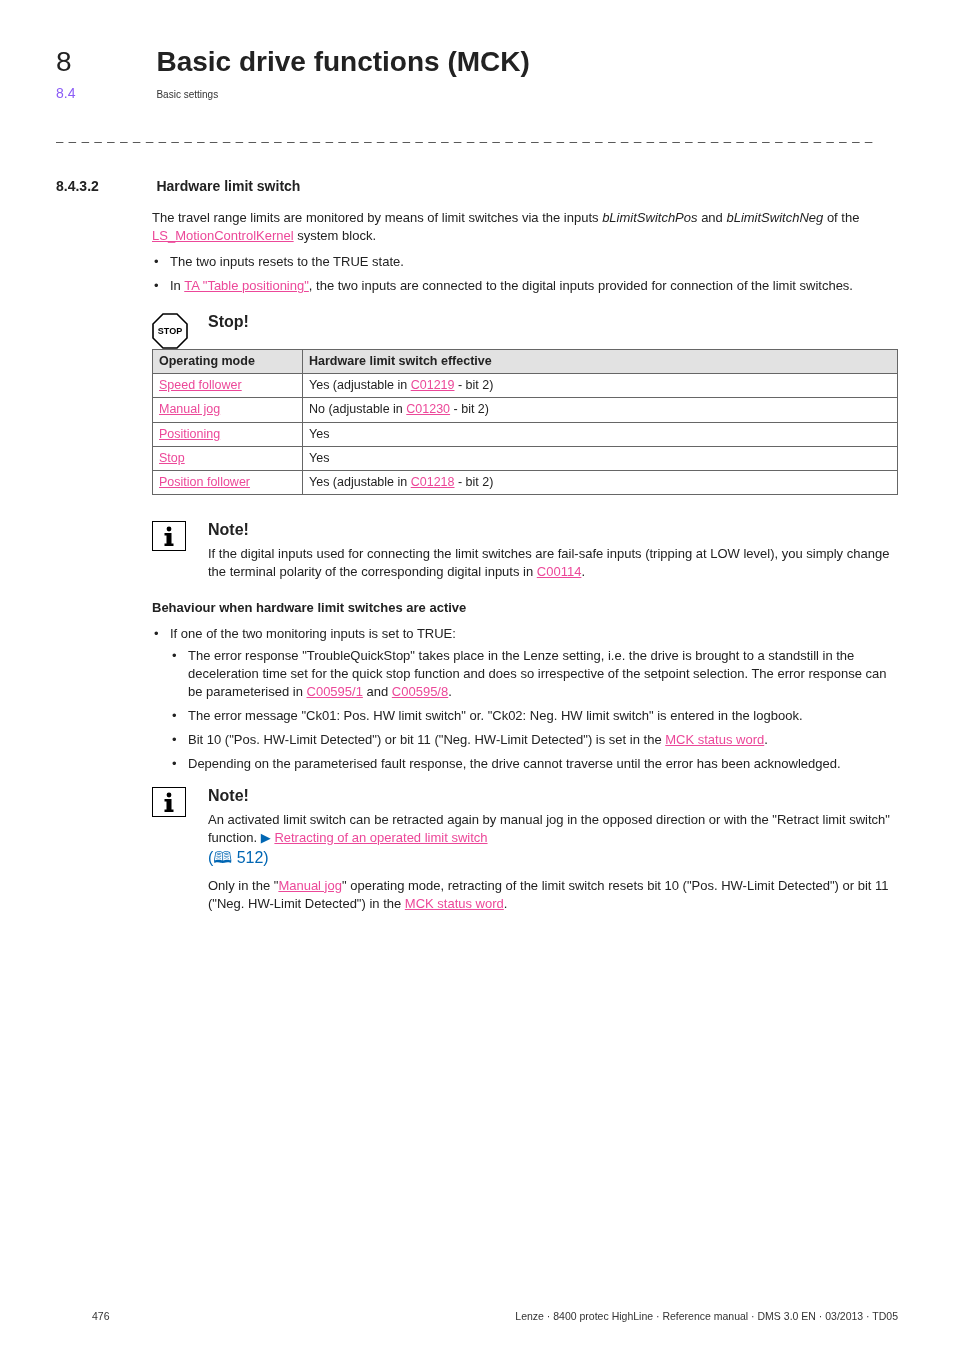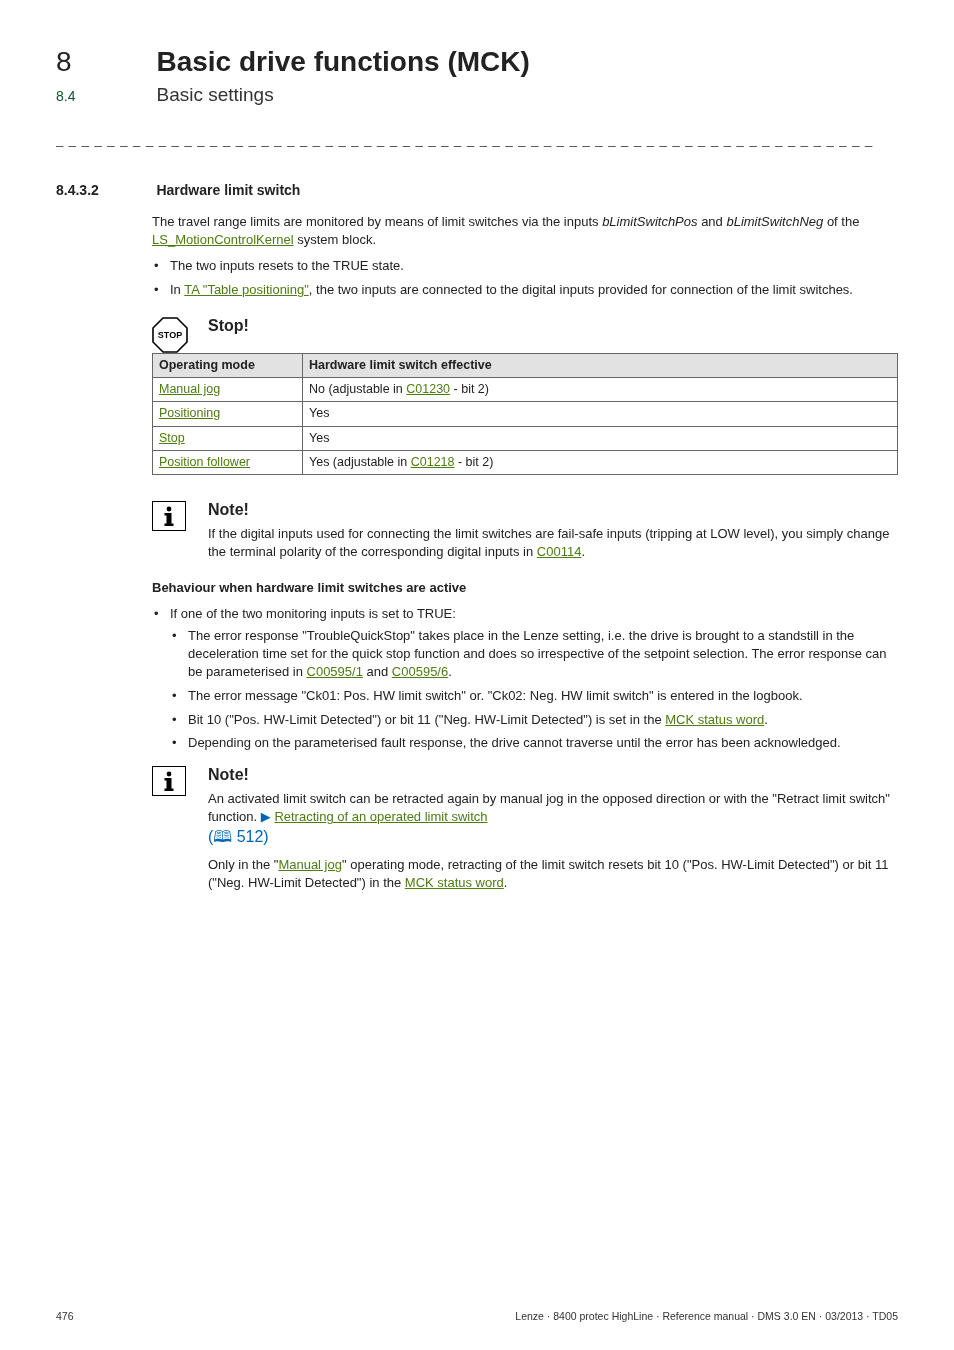--- a/index.html
+++ b/index.html
@@ -2,33 +2,33 @@
 <html><head>
 <meta charset="utf-8">
 <style>
   * { box-sizing: border-box; margin: 0; padding: 0; }
   html, body { width: 954px; height: 1350px; background: #fff; font-family: "Segoe UI", "Helvetica Neue", Arial, sans-serif; color: #222; }
   .page { padding: 46px 56px 0 56px; position: relative; height: 100%; }
 
   .chapnum { font-size: 28px; font-weight: 400; display: inline-block; width: 96px; vertical-align: baseline; }
   .chaptitle { font-size: 28px; font-weight: 700; display: inline-block; }
   .subline { margin-top: 6px; }
-  .subnum { font-size: 14px; display: inline-block; width: 96px; color: #14532d; }
-  .subtitle { font-size: 19px; display: inline-block; color: #333; }
+  .subnum { font-size: 14px; display: inline-block; width: 96px; color: #8b5cf6; }
+  .subtitle { font-size: 10px; display: inline-block; color: #333; }
 
   .dashes { color: #333; font-size: 13px; letter-spacing: 1px; margin-top: 26px; white-space: nowrap; overflow: hidden; }
 
   .sec-head { margin-top: 34px; }
   .secnum { font-size: 14px; font-weight: 700; display: inline-block; width: 96px; }
   .sectitle { font-size: 14px; font-weight: 700; display: inline-block; text-align: center; }
 
   .body { margin-left: 96px; margin-top: 14px; font-size: 13px; line-height: 1.38; }
   .para { margin-bottom: 8px; }
   .ital { font-style: italic; }
-  a.link { color: #4d7c0f; text-decoration: underline; }
+  a.link { color: #ec4899; text-decoration: underline; }
 
   ul.bullets { list-style: none; margin-left: 0; padding-left: 0; }
   ul.bullets > li { position: relative; padding-left: 18px; margin-bottom: 6px; }
   ul.bullets > li::before { content: "•"; position: absolute; left: 2px; top: 0; }
   ul.sub { list-style: none; margin-top: 4px; }
   ul.sub > li { position: relative; padding-left: 18px; margin-bottom: 6px; }
   ul.sub > li::before { content: "•"; position: absolute; left: 2px; top: 0; }
 
   .callout { margin-top: 18px; margin-left: 96px; position: relative; padding-left: 56px; }
   .callout .label { font-size: 16px; font-weight: 700; margin-bottom: 6px; }
@@ -41,21 +41,21 @@
   table.grid { border-collapse: collapse; width: 100%; margin-top: 18px; font-size: 12.5px; padding-left: 48px; }
   table.grid th, table.grid td { border: 1px solid #666; padding: 3px 6px; text-align: left; vertical-align: top; }
   table.grid th { background: #e2e2e2; font-weight: 700; }
   table.grid th:first-child { width: 150px; }
 
   .subhead { font-size: 13px; font-weight: 700; margin-top: 18px; margin-bottom: 8px; }
 
   .pageref { color: #0066b3; font-size: 16px; }
 
   .footer { position: absolute; bottom: 28px; left: 56px; right: 56px; font-size: 10.5px; color: #333; }
-  .footer .pnum { float: left; }
+  .footer .pnum { float: left; margin-left: 36px; }
   .footer .ftxt { float: right; }
 </style>
 </head>
 <body>
 
 <div class="page">
 
   <div>
     <span class="chapnum">8</span>
     <span class="chaptitle">Basic drive functions (MCK)</span>
@@ -97,20 +97,24 @@
   <div class="body">
     <table class="grid">
       <thead>
         <tr>
           <th>Operating mode</th>
           <th>Hardware limit switch effective</th>
         </tr>
       </thead>
       <tbody>
         <tr>
+          <td><a href="#" class="link">Speed follower</a></td>
+          <td><span>Yes (adjustable in </span><a href="#" class="link">C01219</a><span>  - bit 2)</span></td>
+        </tr>
+        <tr>
           <td><a href="#" class="link">Manual jog</a></td>
           <td><span>No (adjustable in </span><a href="#" class="link">C01230</a><span> - bit 2)</span></td>
         </tr>
         <tr>
           <td><a href="#" class="link">Positioning</a></td>
           <td>Yes</td>
         </tr>
         <tr>
           <td><a href="#" class="link">Stop</a></td>
           <td>Yes</td>
@@ -140,21 +144,21 @@
     </div>
   </div>
 
   <div class="body">
     <div class="subhead">Behaviour when hardware limit switches are active</div>
     <ul class="bullets">
       <li>
         <span>If one of the two monitoring inputs is set to TRUE:</span>
         <ul class="sub">
           <li>
-            <span>The error response "TroubleQuickStop" takes place in the Lenze setting, i.e. the drive is brought to a standstill in the deceleration time set for the quick stop function and does so irrespective of the setpoint selection. The error response can be parameterised in </span><a href="#" class="link">C00595/1</a><span> and </span><a href="#" class="link">C00595/6</a><span>.</span>
+            <span>The error response "TroubleQuickStop" takes place in the Lenze setting, i.e. the drive is brought to a standstill in the deceleration time set for the quick stop function and does so irrespective of the setpoint selection. The error response can be parameterised in </span><a href="#" class="link">C00595/1</a><span> and </span><a href="#" class="link">C00595/8</a><span>.</span>
           </li>
           <li>The  error message "Ck01: Pos. HW limit switch" or. "Ck02: Neg. HW limit switch" is entered in the logbook.</li>
           <li>
             <span>Bit 10 ("Pos. HW-Limit Detected") or bit 11 ("Neg. HW-Limit Detected") is set in the </span><a href="#" class="link">MCK status word</a><span>.</span>
           </li>
           <li>Depending on the parameterised fault response, the drive cannot traverse until the error has been acknowledged.</li>
         </ul>
       </li>
     </ul>
   </div>

